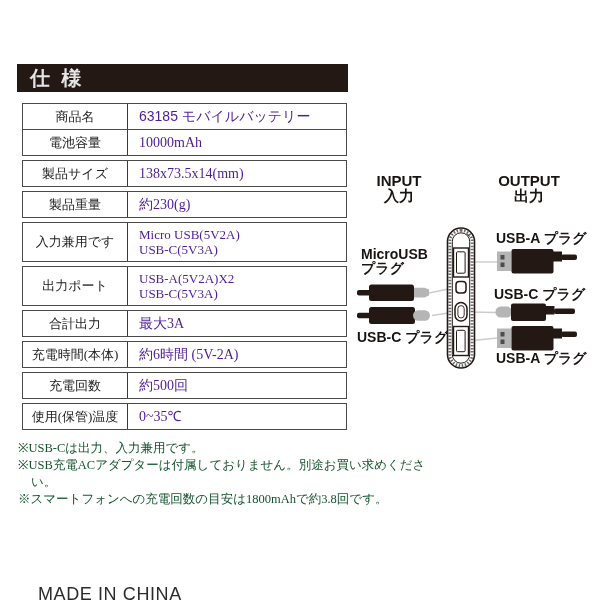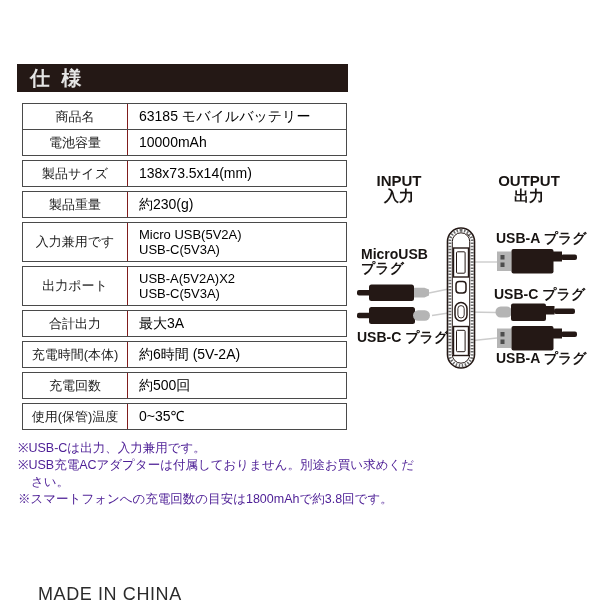--- a/index.html
+++ b/index.html
@@ -12,43 +12,43 @@
   .title-bar {
     position:absolute; left:17px; top:64px; width:331px; height:28px;
     background:#241815; color:#e5e5e5; display:flex; align-items:center;
     padding-left:13px; font-size:20px; font-weight:bold; letter-spacing:3px;
   }
   
   .spec-table { position:absolute; left:22px; top:103px; width:325px; }
   .spec-row {
     display:flex; border:1px solid #4a4a4a; height:27px; background:#fff;
   }
-  .spec-row + .spec-row { margin-top:4px; }
+  .spec-row + .spec-row { margin-top:4px;font-family:Liberation Serif, serif; }
   .spec-row:nth-child(2) { margin-top:-1px; }
   .spec-row.tall { height:40px; }
   .spec-label {
     width:105px; flex:0 0 105px; border-right:1px solid #7f1d1d;
     display:flex; align-items:center; justify-content:center;
     font-size:13px; white-space:nowrap; color:#222;
   }
   .spec-value {
     flex:1; display:flex; flex-direction:column; justify-content:center;
-    padding-left:11px; font-size:14px; color:#000000;
+    padding-left:11px; font-size:14px; color:#4c1d95;
   }
   .spec-value .vline { line-height:15px; }
   .spec-row.tall .spec-value { font-size:13px; }
   
   .dg-label { position:absolute; font-weight:bold; color:#181412; }
   .dg-header { text-align:center; font-size:15px; line-height:15px; }
   .plug-label { font-size:14px; line-height:14px; }
   #diagram-svg { position:absolute; left:355px; top:220px; }
   
   .notes {
     position:absolute; left:18px; top:440px; width:408px;
-    font-size:12.5px; line-height:17px; color:#4c1d95;
+    font-size:12.5px; line-height:17px; color:#14532d;font-family:Liberation Serif, serif;
   }
   .note-line { padding-left:13px; text-indent:-13px; }
   .made-in {
     position:absolute; left:38px; top:536px; font-size:18px;
     letter-spacing:0.6px; color:#2b2b2b;margin-top:48px;
   }
 </style>
 </head>
 <body>
 

